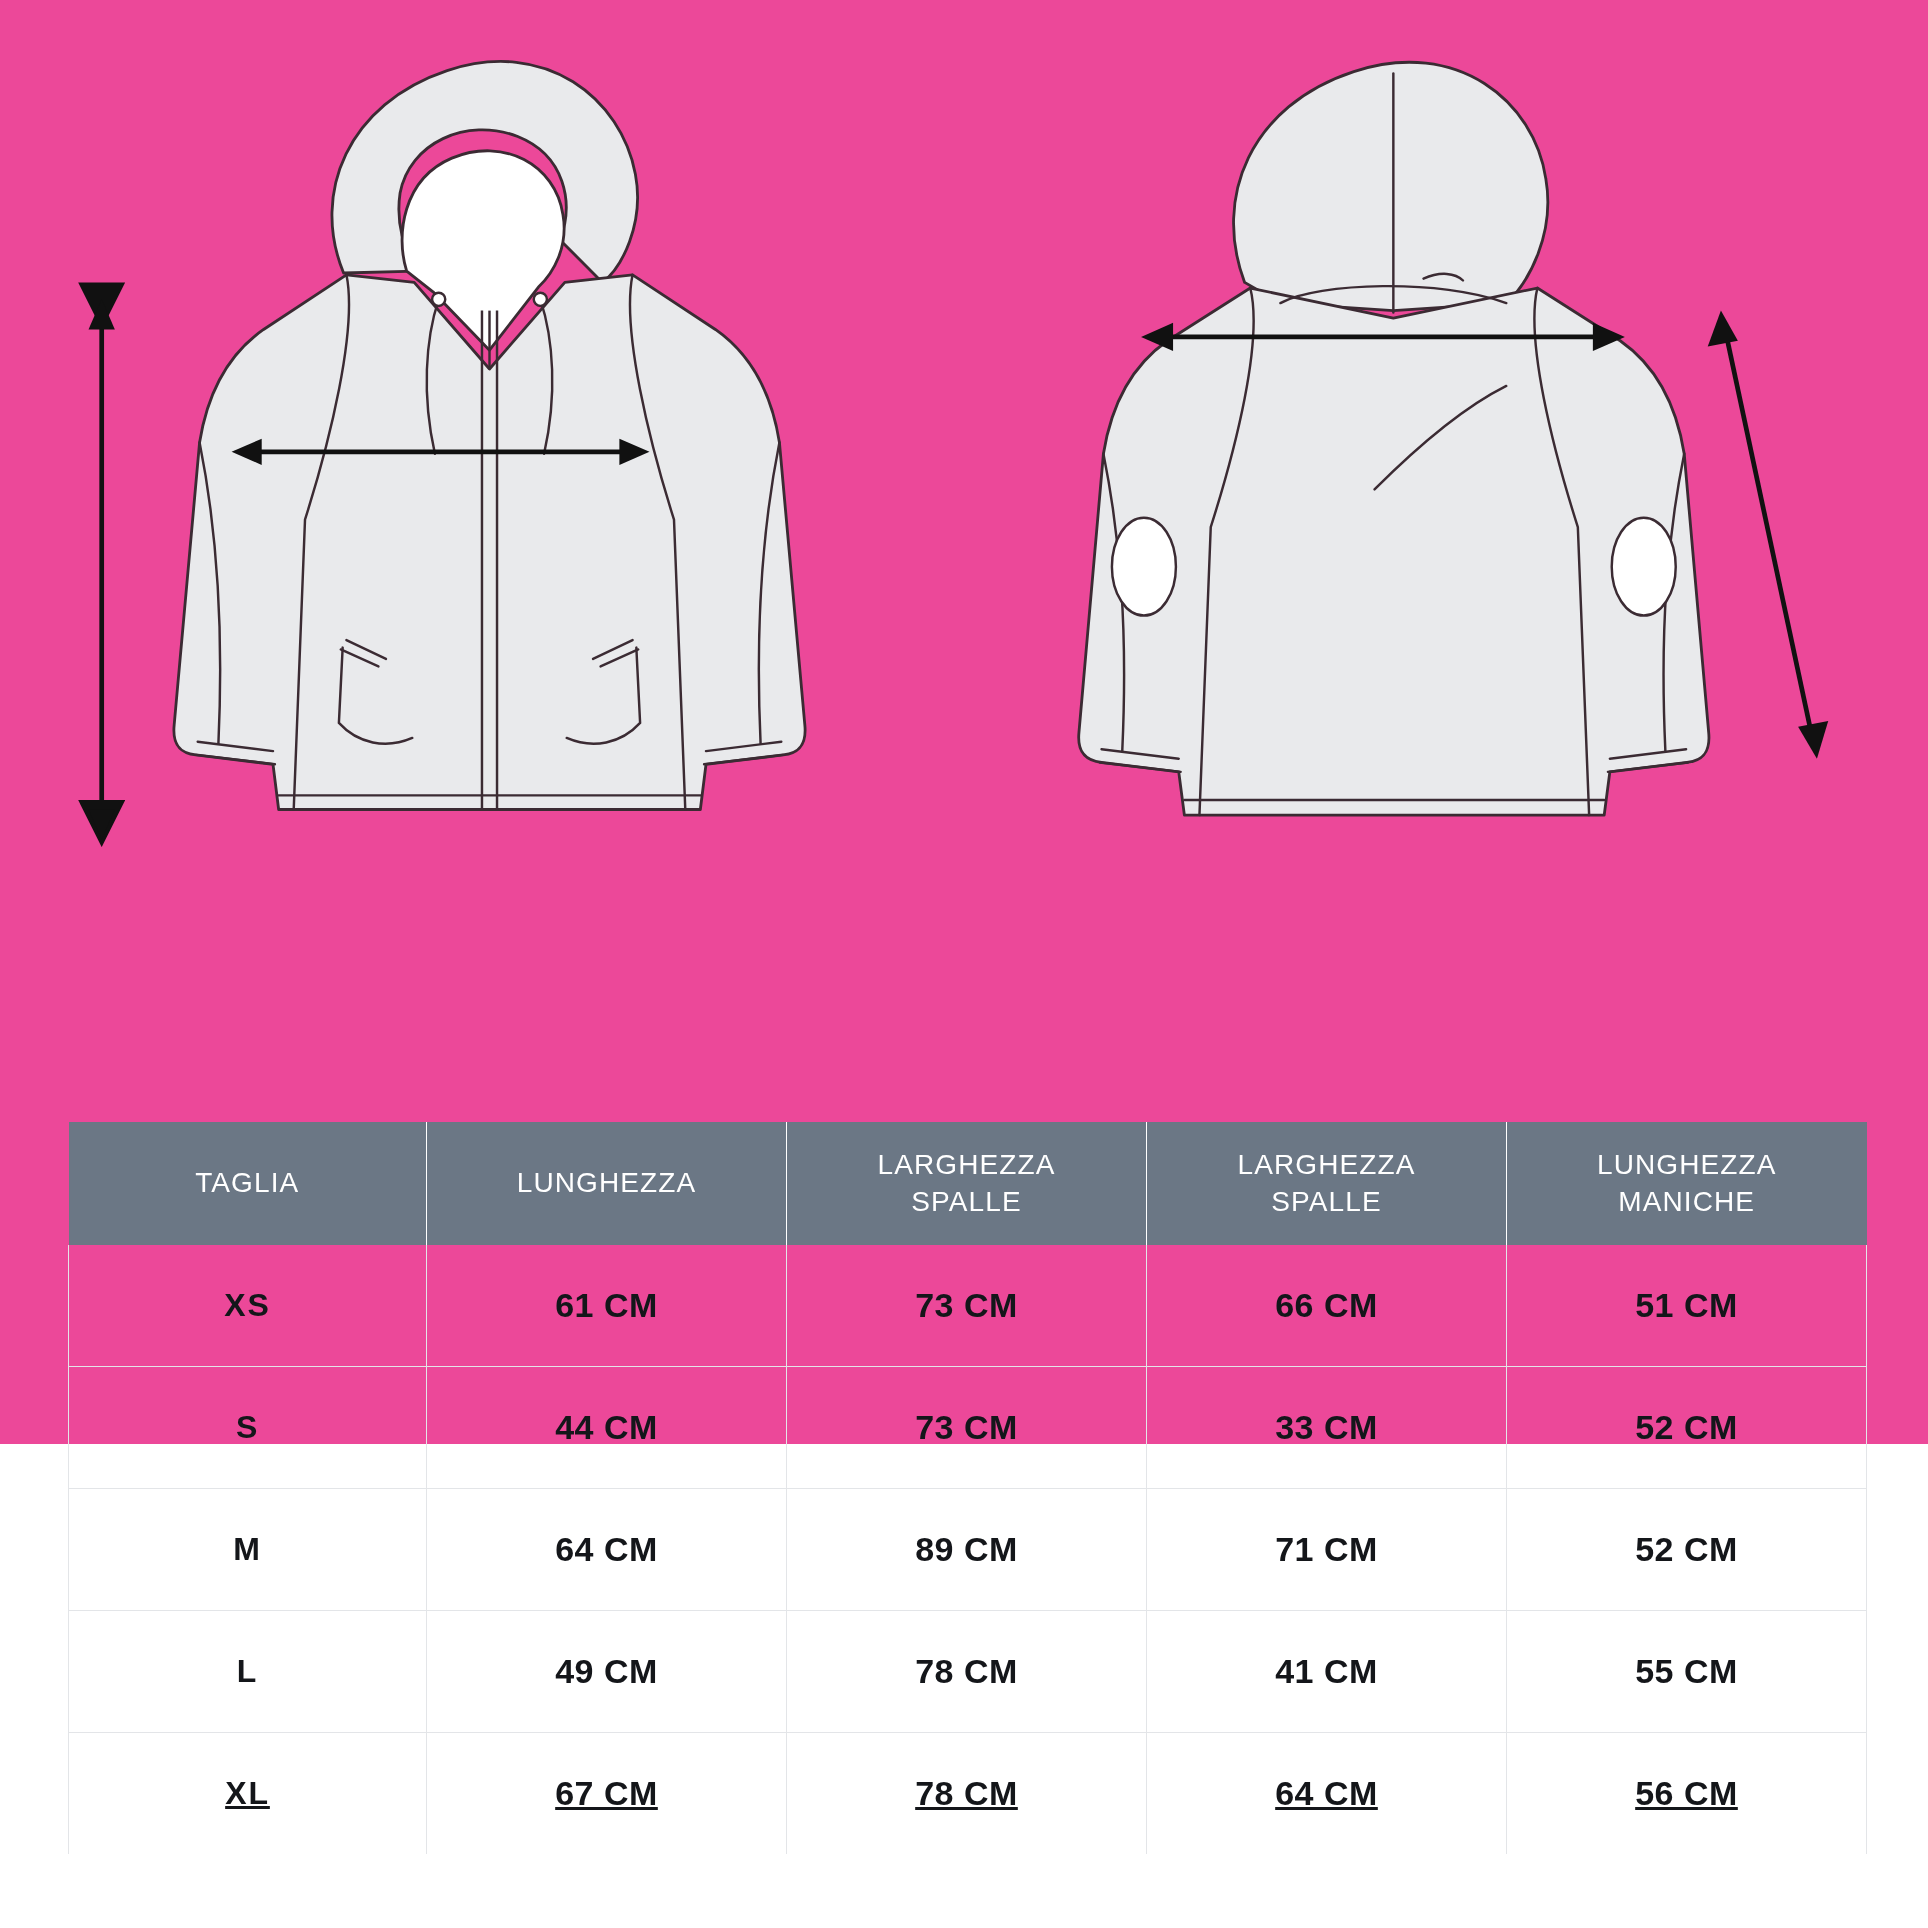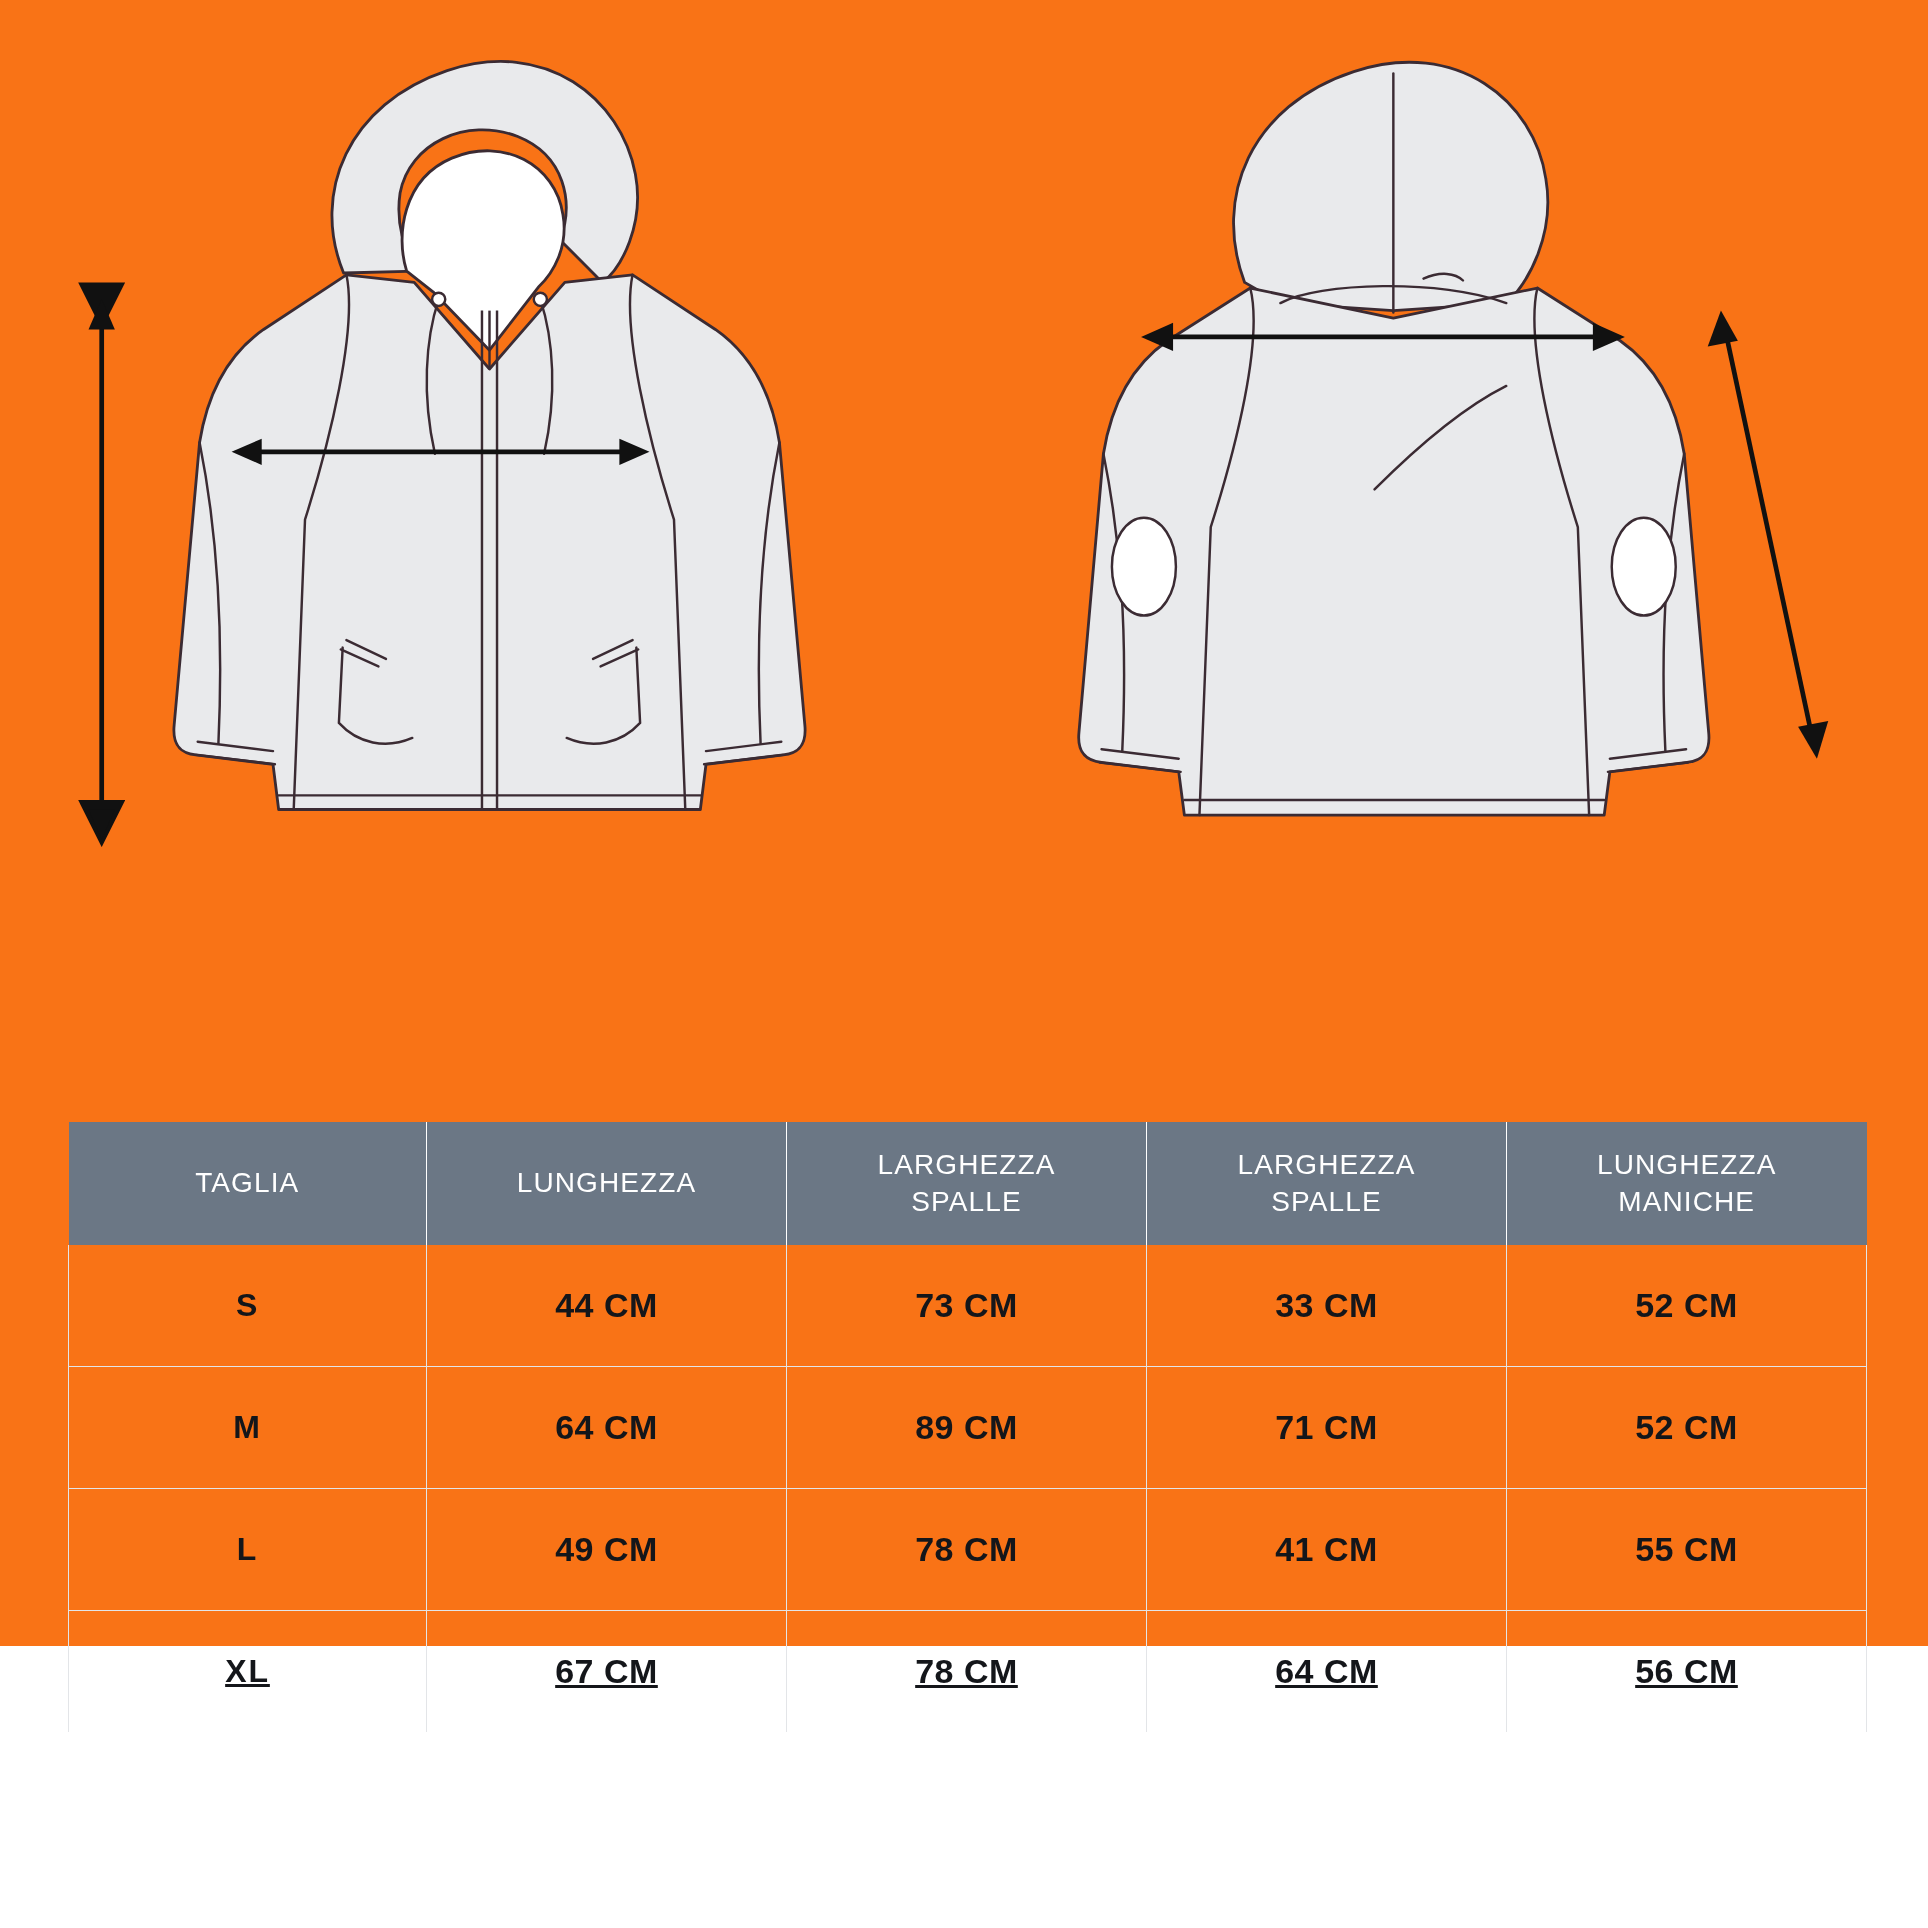--- a/index.html
+++ b/index.html
@@ -10,22 +10,22 @@
   body {
     width: 1928px;
     height: 1928px;
     font-family: "Liberation Sans", sans-serif;
     color: #1b1b1b;
     overflow: hidden;
   }
   #page {
     position: relative;
     width: 1928px;
-    height: 1646px;
-    background: #f97316;
+    height: 1444px;
+    background: #ec4899;
   }
 
   
   #illustrations {
     position: absolute;
     left: 0;
     top: 0;
     width: 1928px;
     height: 1106px;
   }
@@ -232,20 +232,27 @@
           <span class="hdr-line">SPALLE</span>
         </th>
         <th>
           <span class="hdr-line">LUNGHEZZA</span>
           <span class="hdr-line">MANICHE</span>
         </th>
       </tr>
     </thead>
     <tbody>
       <tr>
+        <td class="size-cell">XS</td>
+        <td>61 CM</td>
+        <td>73 CM</td>
+        <td>66 CM</td>
+        <td>51 CM</td>
+      </tr>
+      <tr>
         <td class="size-cell">S</td>
         <td>44 CM</td>
         <td>73 CM</td>
         <td>33 CM</td>
         <td>52 CM</td>
       </tr>
       <tr>
         <td class="size-cell">M</td>
         <td>64 CM</td>
         <td>89 CM</td>

